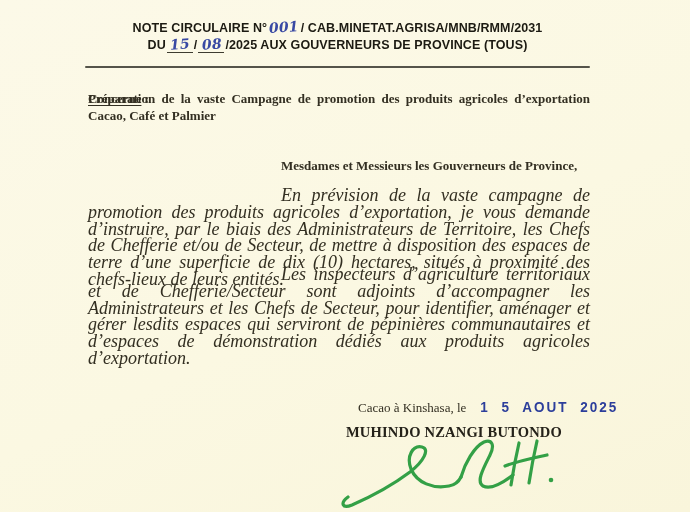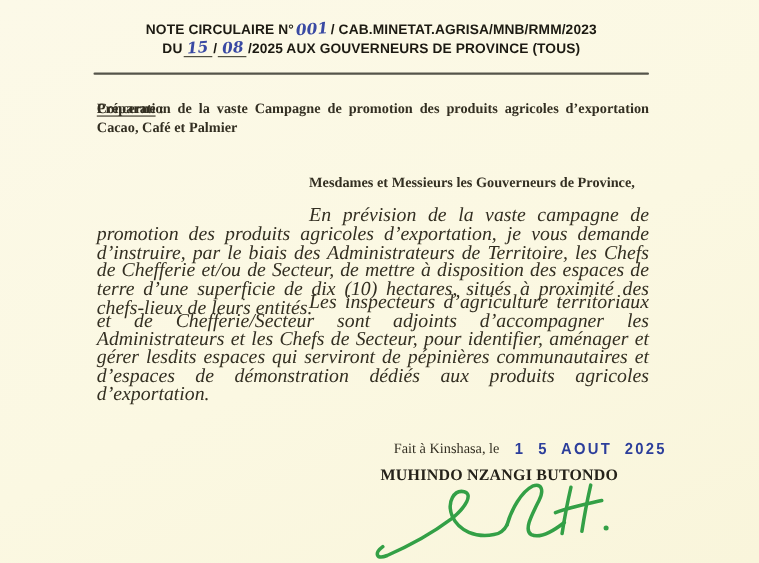--- a/index.html
+++ b/index.html
@@ -80,38 +80,38 @@
     color:#25221a;
   }
   .signature { position:absolute; left:336px; top:437px; width:222px; height:75px; }
 </style>
 </head>
 <body>
 
 <div class="page">
 
   <div class="header">
-    <div><span>NOTE CIRCULAIRE N°</span><span class="hand">001</span><span>/ CAB.MINETAT.AGRISA/MNB/RMM/2023</span></div>
+    <div><span>NOTE CIRCULAIRE N°</span><span class="hand">001</span><span>/ CAB.MINETAT.AGRISA/MNB/RMM/2031</span></div>
     <div><span>DU</span><span class="blank"><span class="hand">15</span></span><span>/</span><span class="blank"><span class="hand">08</span></span><span>/2025 AUX GOUVERNEURS DE PROVINCE (TOUS)</span></div>
   </div>
 
   <div class="rule"></div>
 
   <div class="subject">
     <span class="subject-label-wrap"><span class="subject-label">Concerne</span><span> : </span></span>
     <div class="subject-text">Préparation de la vaste Campagne de promotion des produits agricoles d’exportation Cacao, Café et Palmier</div>
   </div>
 
   <div class="salutation">Mesdames et Messieurs les Gouverneurs de Province,</div>
 
   <div class="para p1">En prévision de la vaste campagne de promotion des produits agricoles d’exportation, je vous demande d’instruire, par le biais des Administrateurs de Territoire, les Chefs de Chefferie et/ou de Secteur, de mettre à disposition des espaces de terre d’une superficie de dix (10) hectares, situés à proximité des chefs-lieux de leurs entités.</div>
   <span class="stray-dot">.</span>
   <div class="para p2">Les inspecteurs d’agriculture territoriaux et de Chefferie/Secteur sont adjoints d’accompagner les Administrateurs et les Chefs de Secteur, pour identifier, aménager et gérer lesdits espaces qui serviront de pépinières communautaires et d’espaces de démonstration dédiés aux produits agricoles d’exportation.</div>
 
-  <div class="fait"><span>Fait à Kinshasa, le</span><span class="stamp">1 5 AOUT 2025</span></div>
+  <div class="fait"><span>Cacao à Kinshasa, le</span><span class="stamp">1 5 AOUT 2025</span></div>
 
   <div class="signatory">MUHINDO NZANGI BUTONDO</div>
 
   <svg class="signature" viewBox="0 0 218 75" fill="none" stroke="#33a046" stroke-width="3.2" stroke-linecap="round" stroke-linejoin="round">
     <path d="M 10,60 C 2,66 4,72 14,68 C 30,61 52,50 72,35 C 86,24 92,12 84,10 C 75,8 68,19 73,32 C 79,46 95,52 111,49 C 117,48 121,44 123,40"></path>
     <path d="M 123,40 C 127,26 136,10 146,5 C 154,2 157,8 152,18 C 145,32 138,45 145,49 C 153,53 166,45 175,38"></path>
     <path d="M 181,6 C 178,19 175,35 173,48"></path>
     <path d="M 199,4 C 196,17 193,33 191,46"></path>
     <path d="M 167,29 C 180,24 196,21 209,18"></path>
     <circle cx="213" cy="43" r="2.3" fill="#33a046" stroke="none"></circle>

